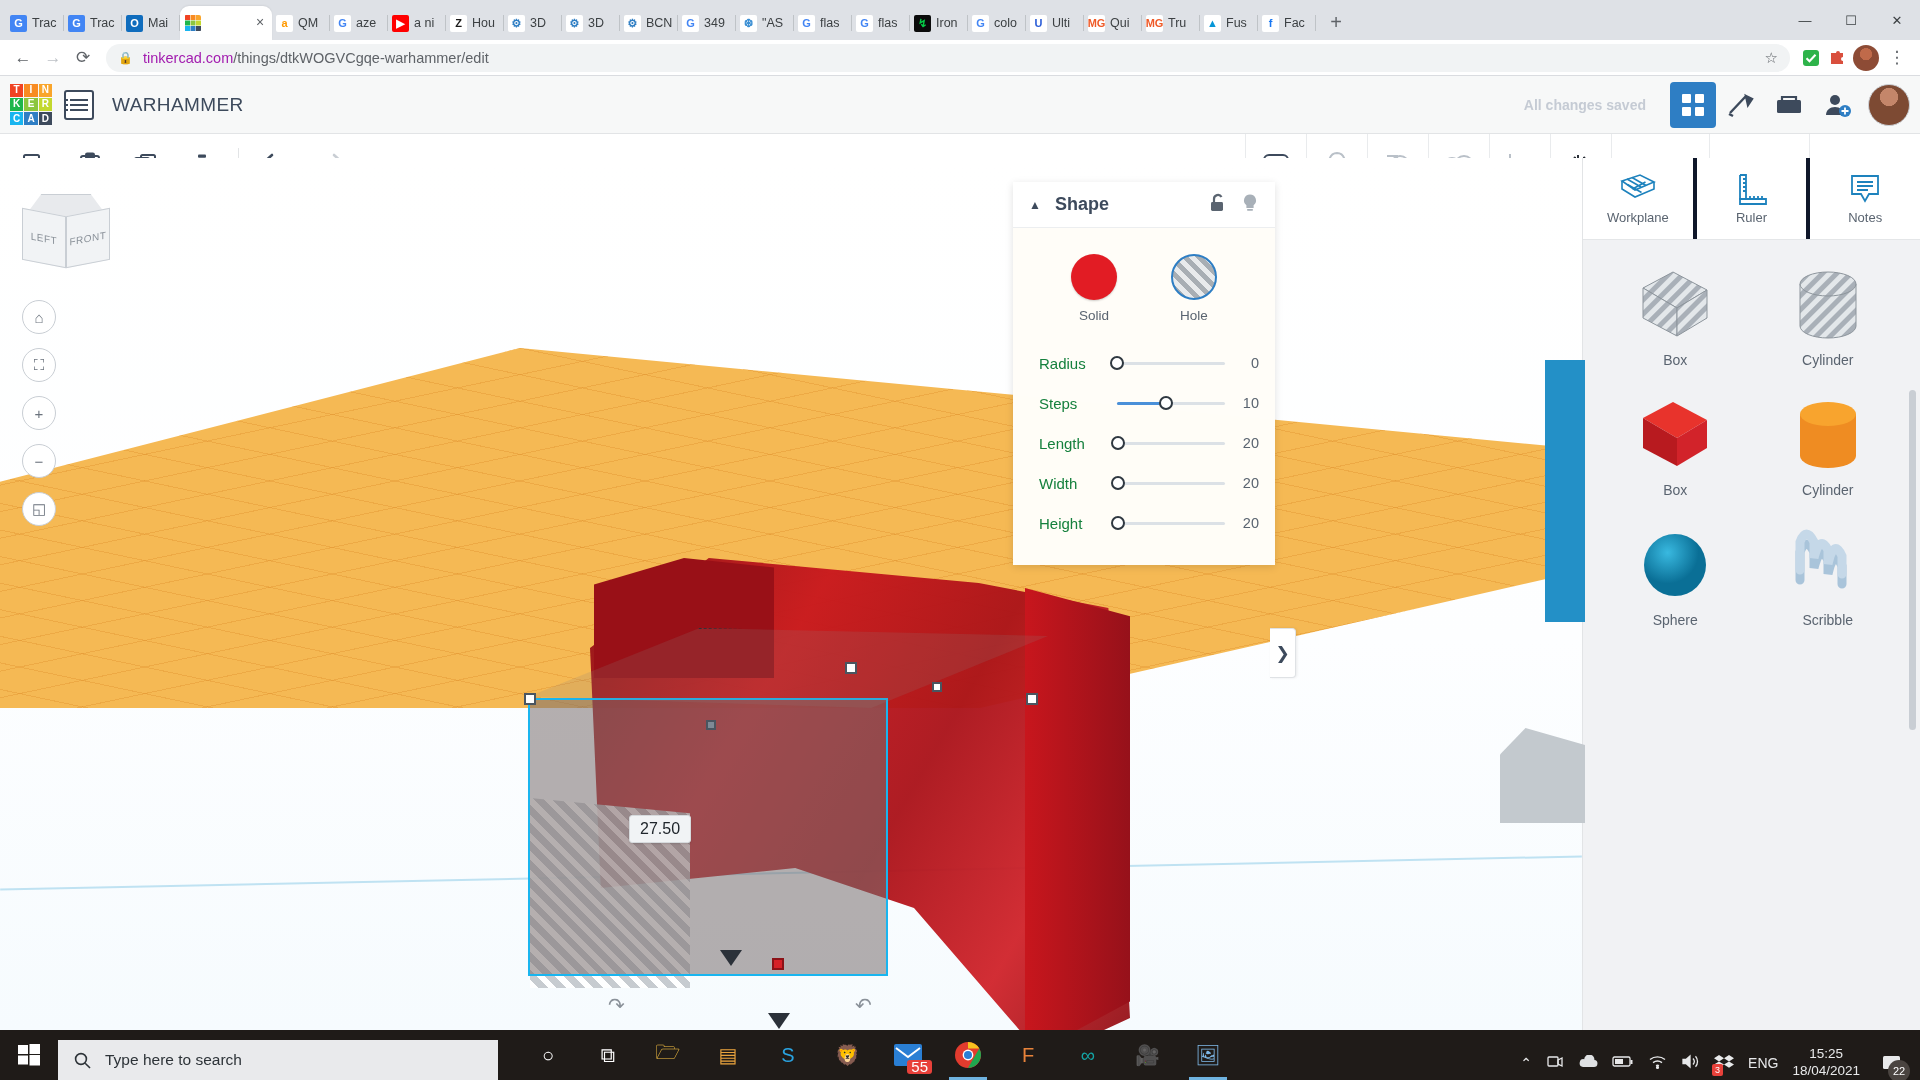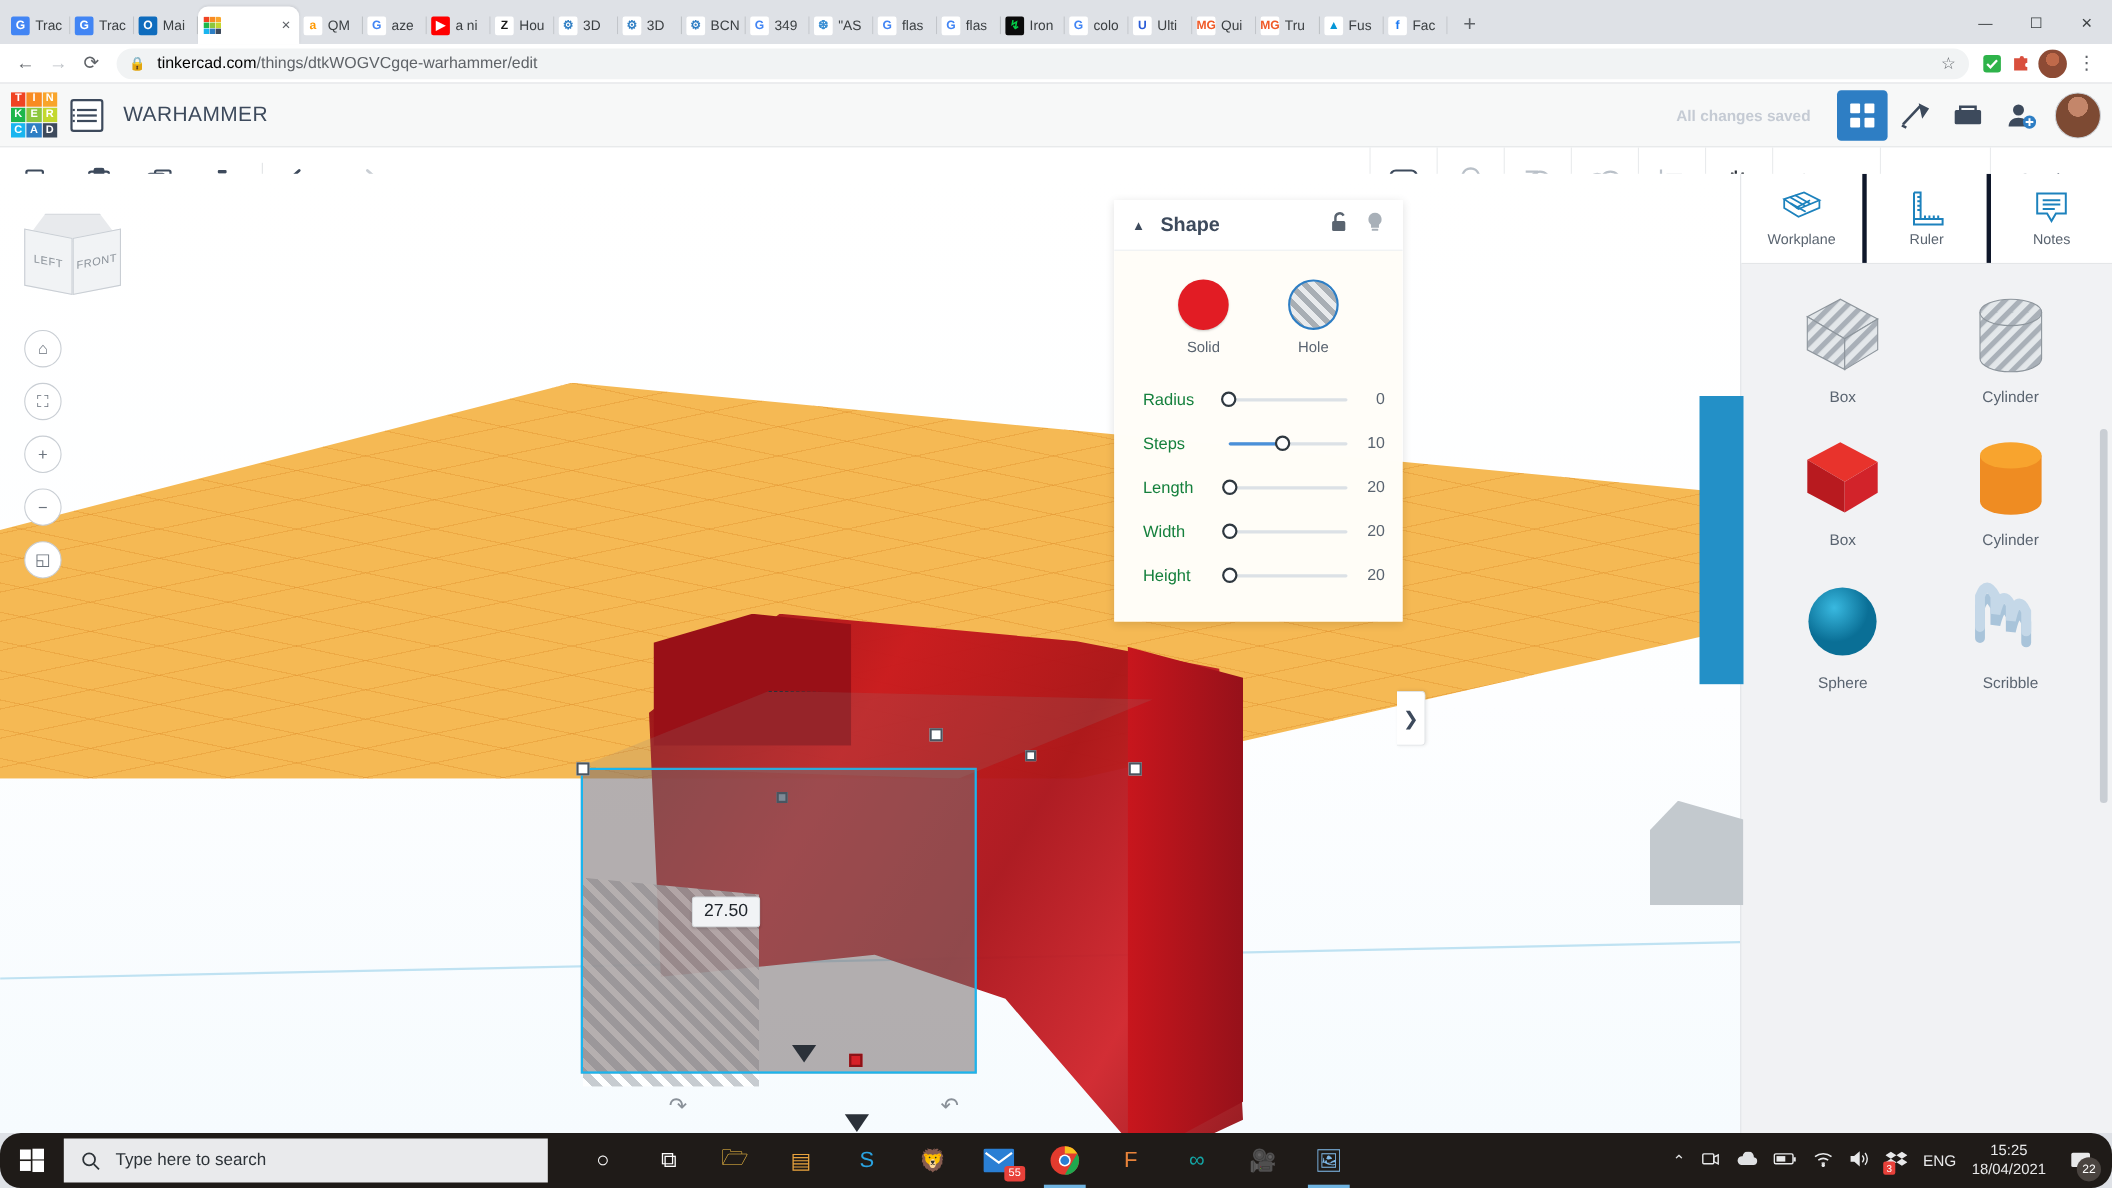--- a/index.html
+++ b/index.html
@@ -59,21 +59,21 @@
     width: 30px; height: 30px; display: flex; align-items: center; justify-content: center;
     color: #5f6368; font-size: 17px; flex: none;
   }
   .navbtn.dim { color: #bdc1c6; }
   .omnibox {
     flex: 1; height: 28px; background: #f1f3f4; border-radius: 14px;
     display: flex; align-items: center; padding: 0 12px; margin: 0 8px;
     font-size: 14.5px; color: #202124;
   }
   .lock { font-size: 12px; margin-right: 10px; color: #5f6368; }
-  .omnibox .host { color: #000000; text-align: right; }
+  .omnibox .host { color: #a21caf; text-align: right; }
   .omnibox .path { color: #5f6368; }
   .omni-star { margin-left: auto; color: #5f6368; font-size: 15px; }
   .ext { width: 26px; height: 26px; display: flex; align-items: center; justify-content: center; flex:none; }
   .avatar-chrome {
     width: 26px; height: 26px; border-radius: 50%; flex: none; margin: 0 3px;
     background: radial-gradient(circle at 50% 35%, #c06a4a 0 28%, #8d4b35 29% 100%), #6b3b2a;
     overflow: hidden; position: relative;
   }
 
   
@@ -291,21 +291,21 @@
   .sp-item .name { font-size: 14px; color: #5a6470; }
   .sp-thumb { width: 84px; height: 82px; position: relative; }
   .sp-scroll {
     position: absolute; right: 4px; top: 232px; width: 7px; height: 340px;
     background: #c9ced4; border-radius: 4px;
   }
 
   
   .taskbar {
     position: absolute; left: 0; bottom: 0; width: 1920px; height: 50px;
-    background: #1f1b18; display: flex; align-items: center; border-radius: 19px;
+    background: #1f1b18; display: flex; align-items: flex-end;
   }
   .start {
     width: 58px; height: 50px; display: flex; align-items: center; justify-content: center;
   }
   .tb-search {
     width: 440px; height: 40px; background: #e9eaec; display: flex; align-items: center;
     padding: 0 16px; gap: 14px; color: #2d3338; font-size: 15.5px;
   }
   .tb-apps { display: flex; align-items: center; gap: 0; margin-left: 20px; }
   .tb-app {
@@ -323,21 +323,21 @@
   .tray .notif {
     width: 34px; height: 34px; display: flex; align-items: center; justify-content: center; position: relative;
   }
   .badge-circle {
     position: absolute; right: -2px; bottom: -2px; background: #4a4440; color: #fff;
     border-radius: 50%; width: 22px; height: 22px; font-size: 11px;
     display: flex; align-items: center; justify-content: center;
   }
   .mailbadge {
     position: absolute; right: 6px; bottom: 6px; background: #e8413a; color: #fff;
-    font-size: 10px; border-radius: 3px; padding: 0 4px; line-height: 14px;
+    font-size: 15px; border-radius: 3px; padding: 0 4px; line-height: 14px;
   }
 </style>
 </head>
 <body>
 
 <div id="browser">
 
   <div class="tabstrip">
     <div id="tabs-host" style="display:flex;align-items:flex-end;">
         <div class="tab">

